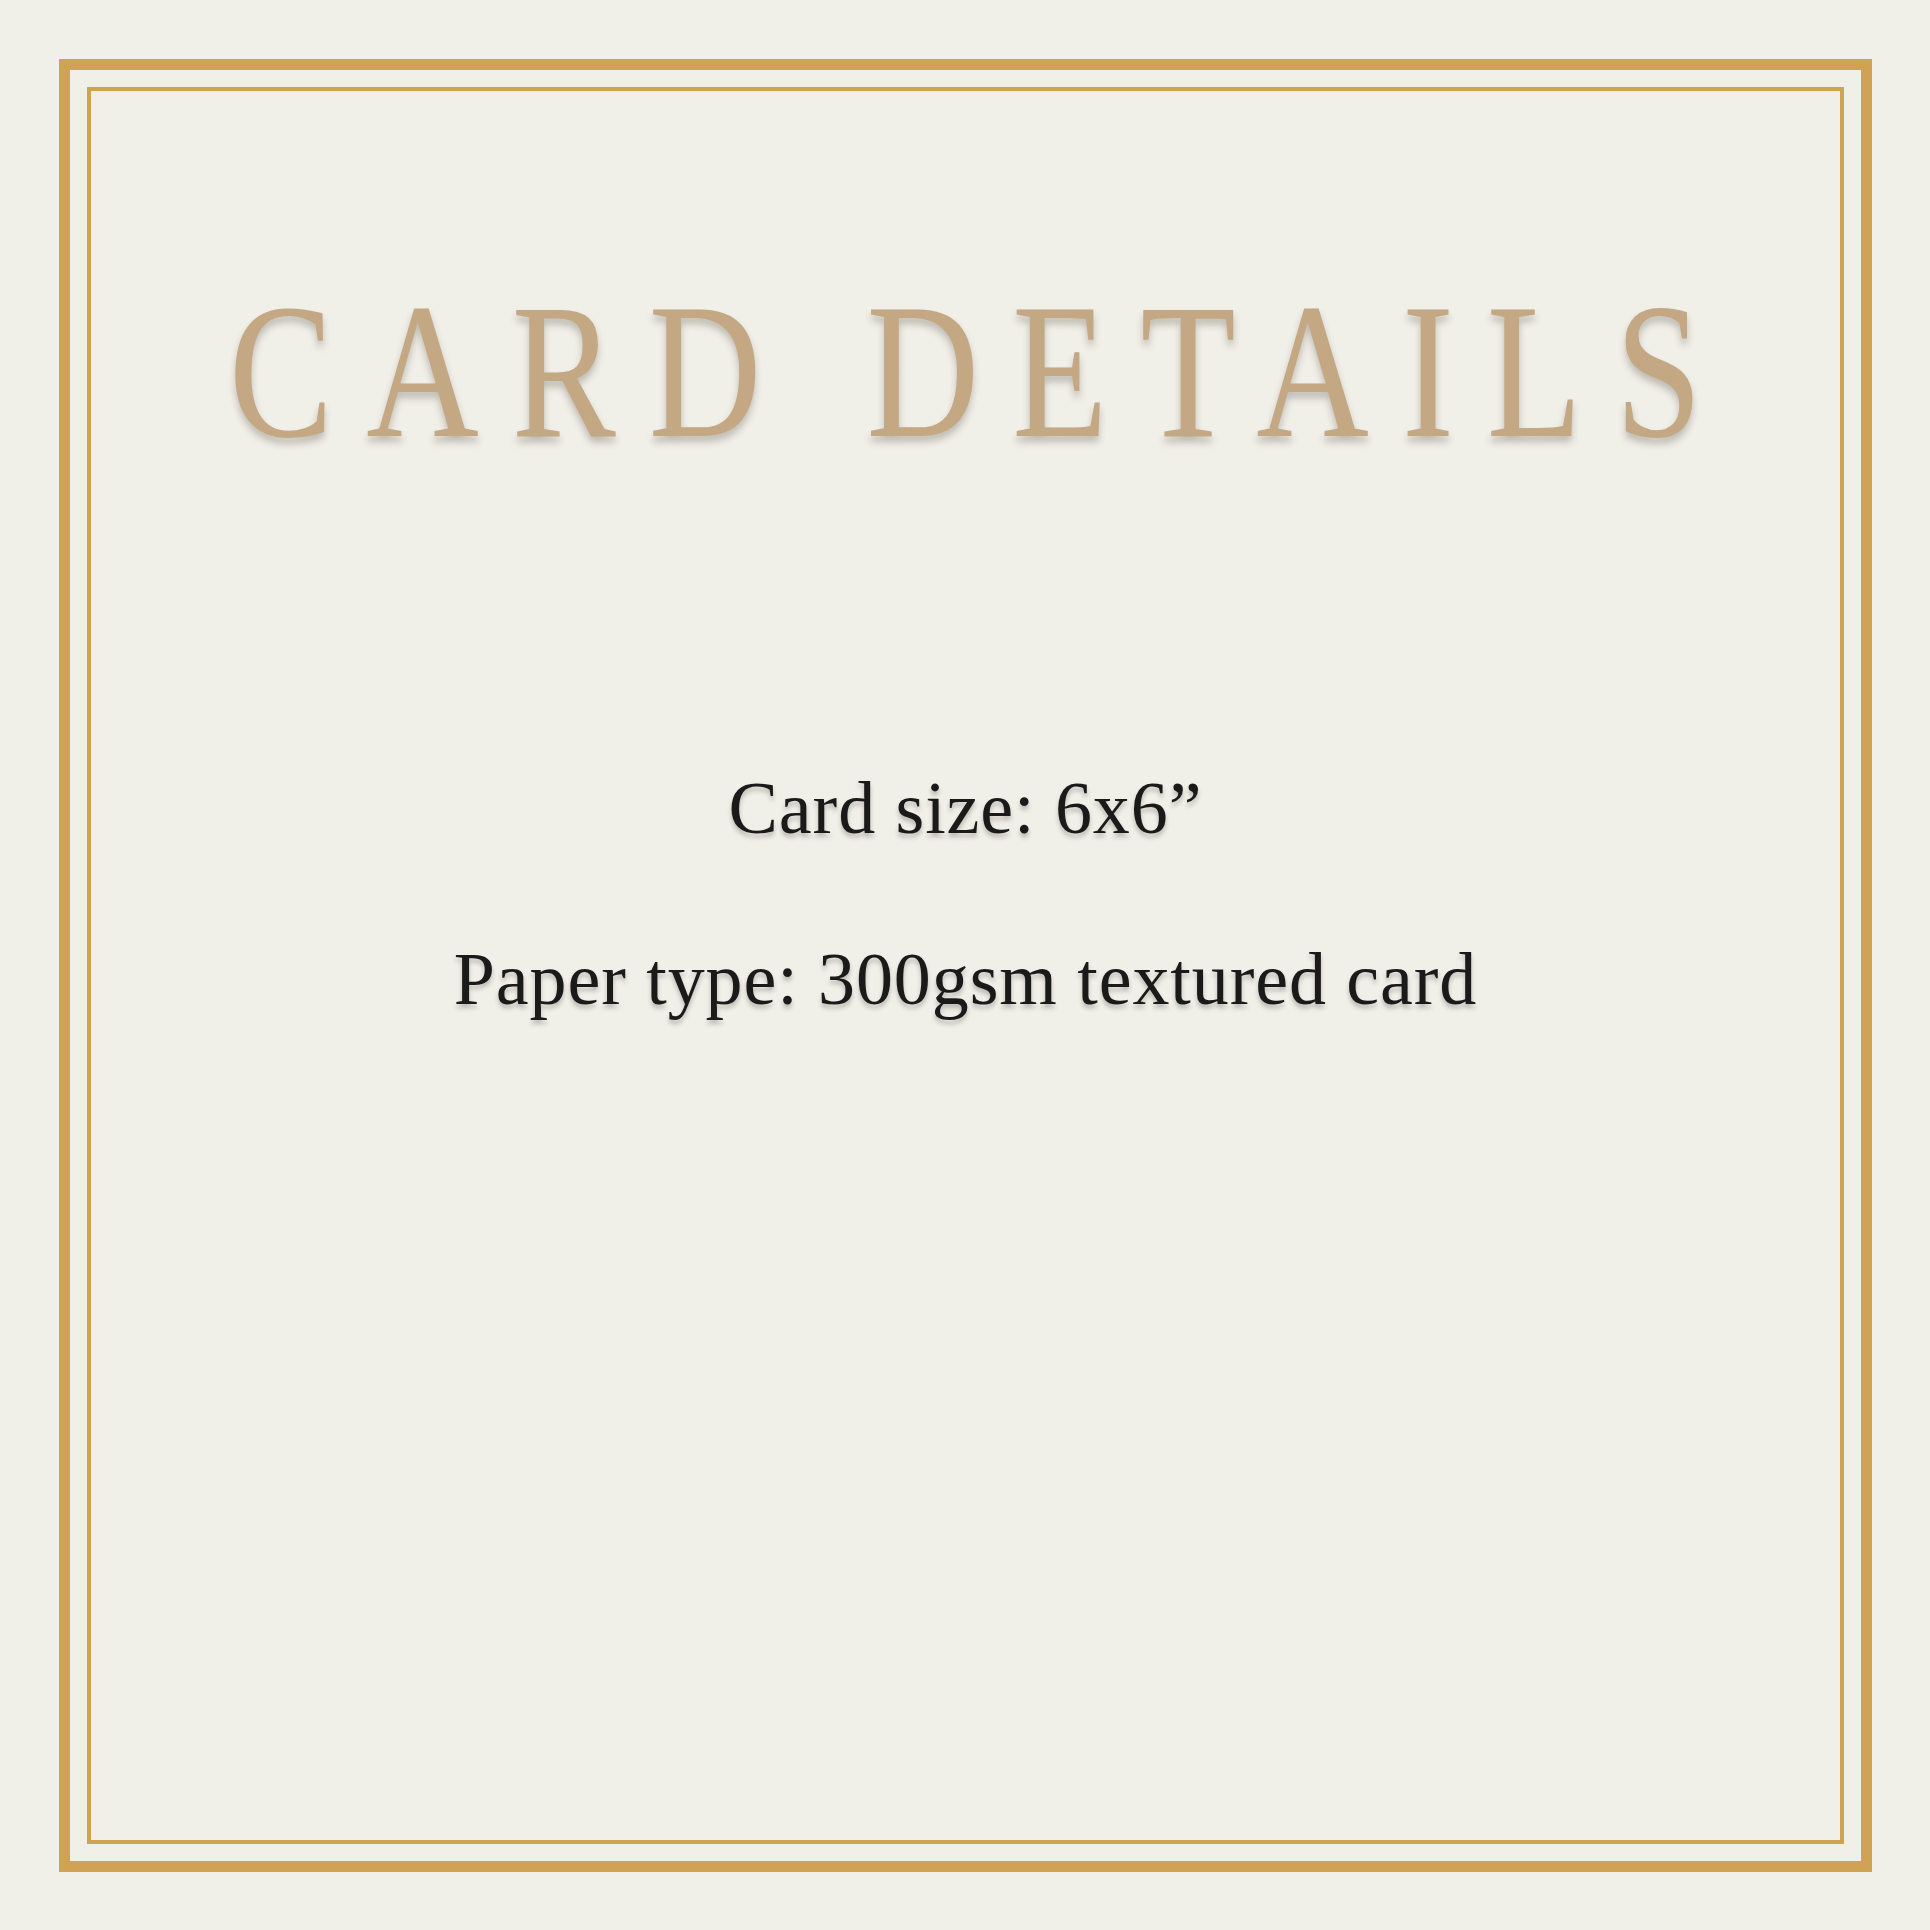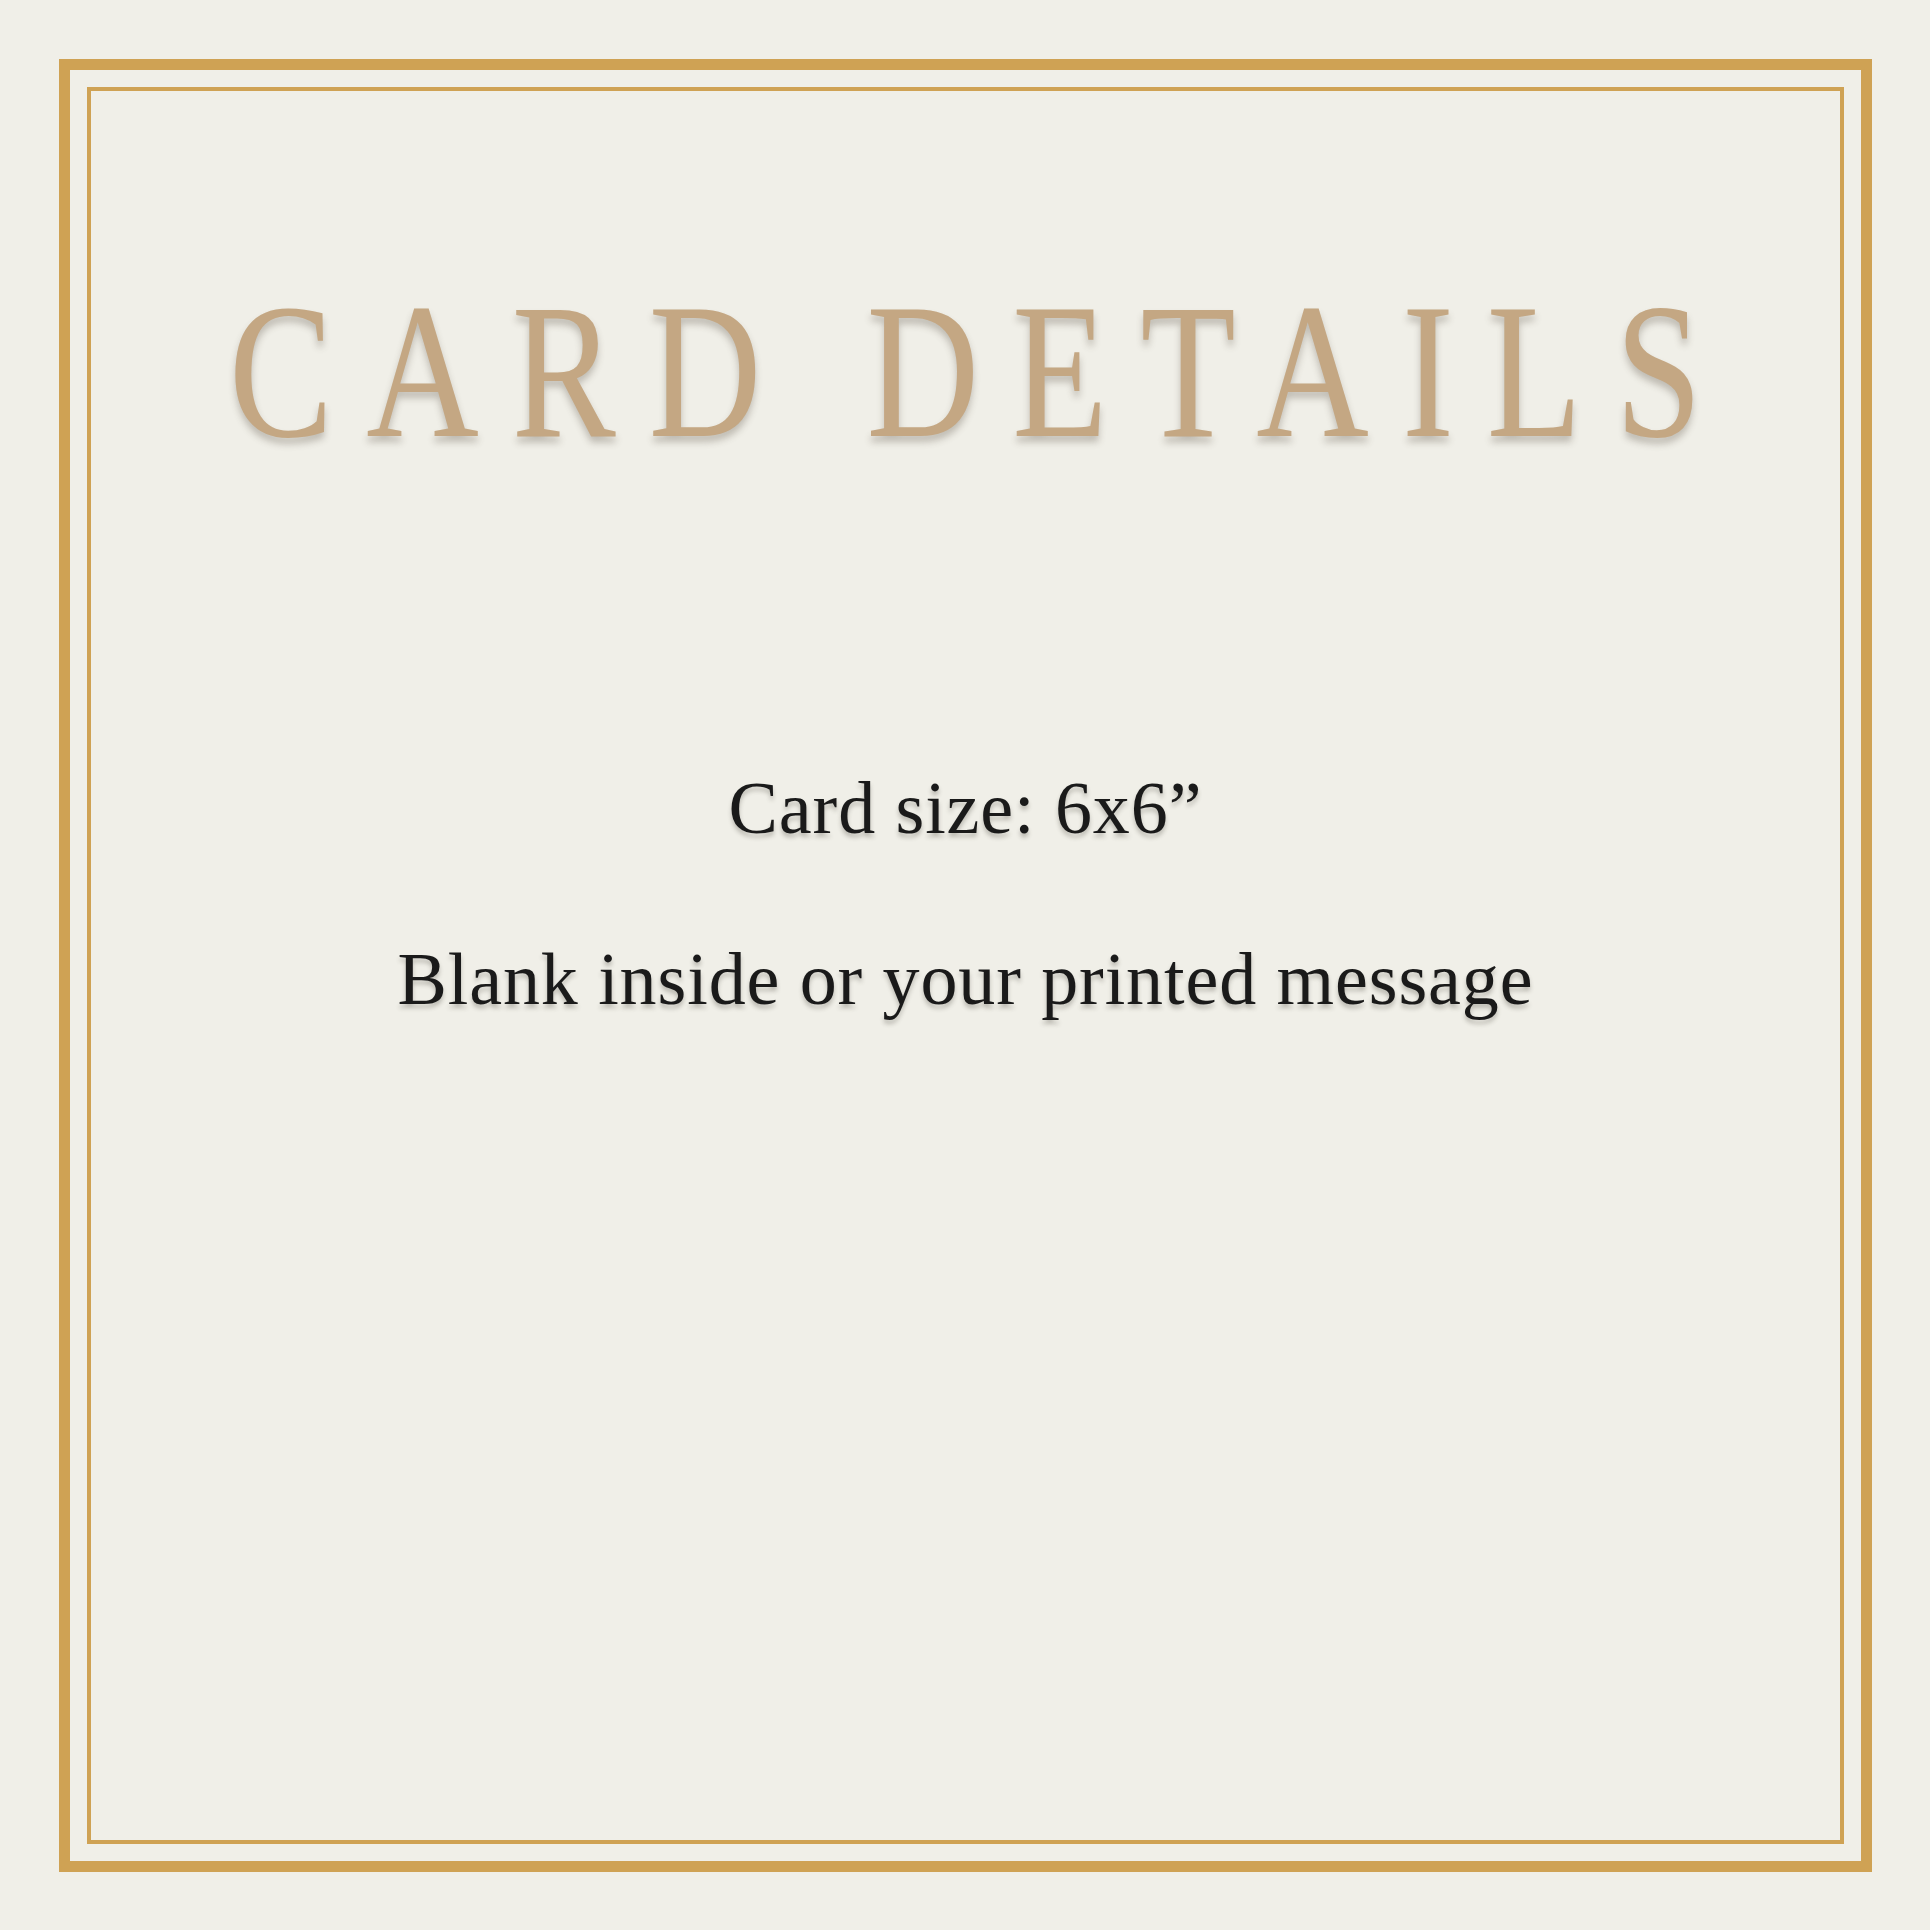--- a/index.html
+++ b/index.html
@@ -82,16 +82,16 @@
 <body>
 
 <div class="canvas">
   <div class="frame outer"></div>
   <div class="frame inner"></div>
 
   <h1 class="title">CARD DETAILS</h1>
 
   <div class="details">
     <p>Card size: 6x6”</p>
-    <p>Blank inside or your printed message</p>
+    <p>Paper type: 300gsm textured card</p>
   </div>
 </div>
 
 
 </body></html>

